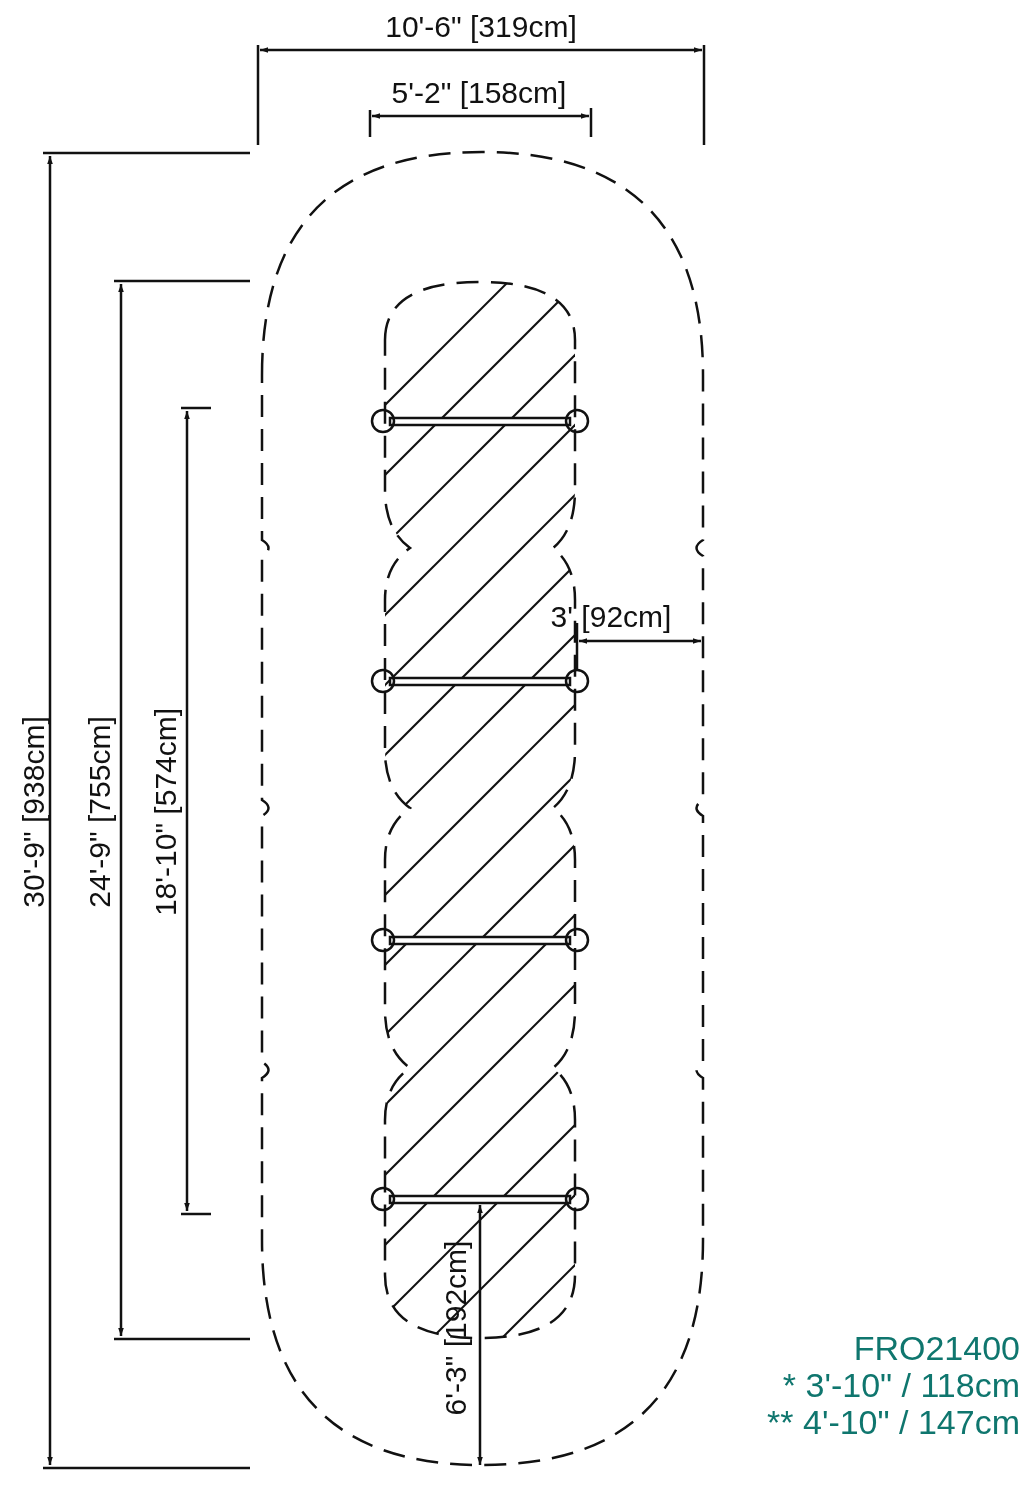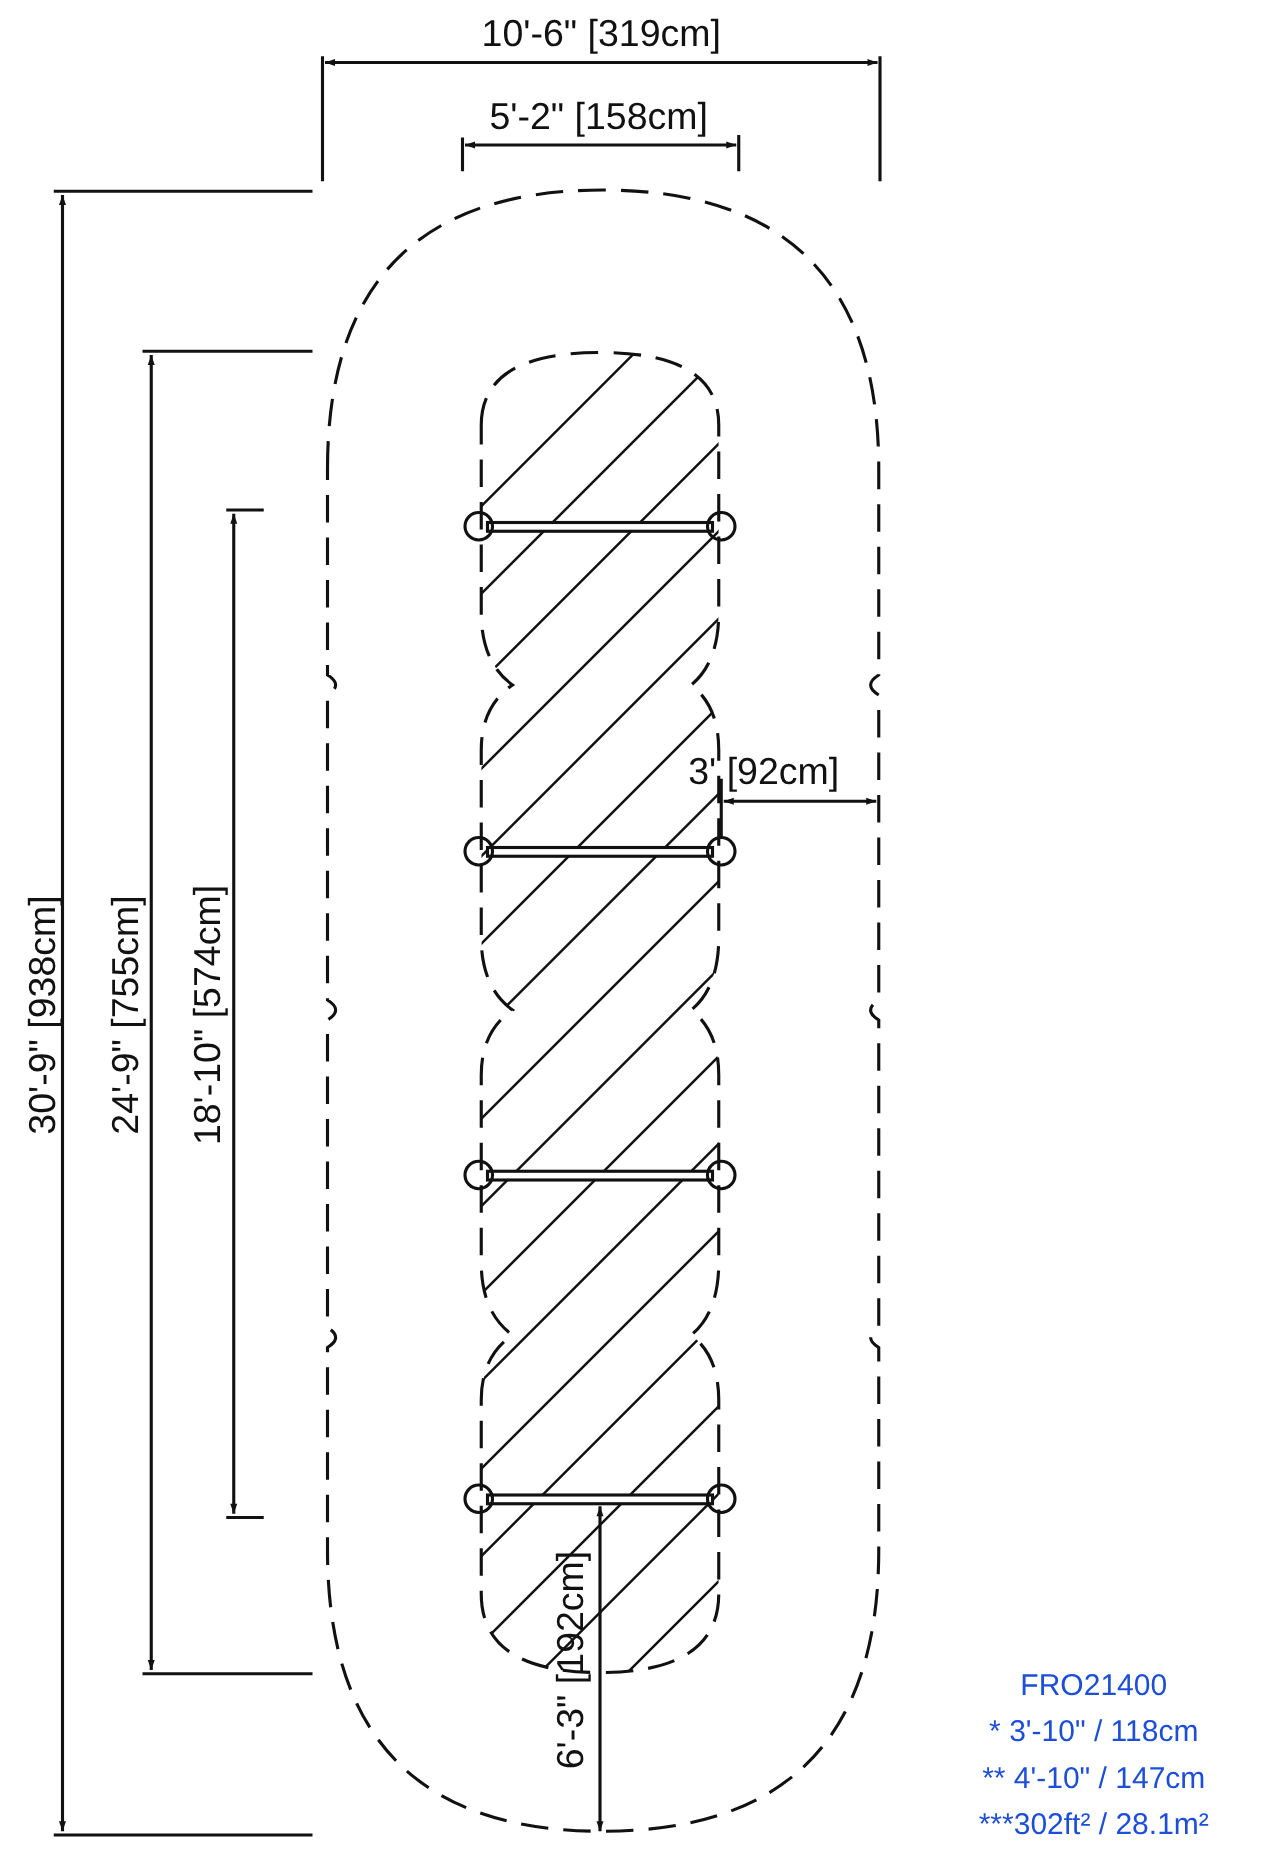--- a/index.html
+++ b/index.html
@@ -1,20 +1,20 @@
 <!DOCTYPE html>
 <html><head>
 <meta charset="utf-8">
 <style>
   html, body { margin: 0; padding: 0; background: #ffffff; }
   body { width: 1024px; height: 1499px; position: relative; overflow: hidden; }
   svg { position: absolute; left: 0; top: 0; }
   .dim-text { font-family: "Liberation Sans", sans-serif; font-size: 30px; fill: #111111; }
-  .legend { position: absolute; left: 730px; top: 1330px; width: 290px; text-align: center;
-            font-family: "Liberation Sans", sans-serif; font-size: 24px; line-height: 37px; color: #1d4ed8; }
+  .legend { position: absolute; left: 730px; top: 1330px; width: 290px; text-align: right;
+            font-family: "Liberation Sans", sans-serif; font-size: 34px; line-height: 37px; color: #0f766e; }
   .legend div { white-space: nowrap; }
 </style>
 </head>
 <body>
 
 <svg width="1024" height="1499" viewBox="0 0 1024 1499" xmlns="http://www.w3.org/2000/svg">
   <defs>
     <marker id="arr" viewBox="0 0 10 10" refX="10" refY="5" markerWidth="12" markerHeight="8" orient="auto-start-reverse" markerUnits="userSpaceOnUse">
       <path d="M0,1.5 L10,5 L0,8.5 Z" fill="#111"></path>
     </marker>
@@ -116,14 +116,13 @@
   <g stroke="#111" stroke-width="2.5">
     <line x1="480" y1="1205" x2="480" y2="1465" marker-start="url(#arr)" marker-end="url(#arr)"></line>
   </g>
   <text class="dim-text" transform="translate(466,1328) rotate(-90)" text-anchor="middle">6'-3" [192cm]</text>
 </svg>
 
 <div class="legend">
   <div>FRO21400</div>
   <div>* 3'-10" / 118cm</div>
   <div>** 4'-10" / 147cm</div>
-  <div>***302ft² / 28.1m²</div>
 </div>
 
 </body></html>

